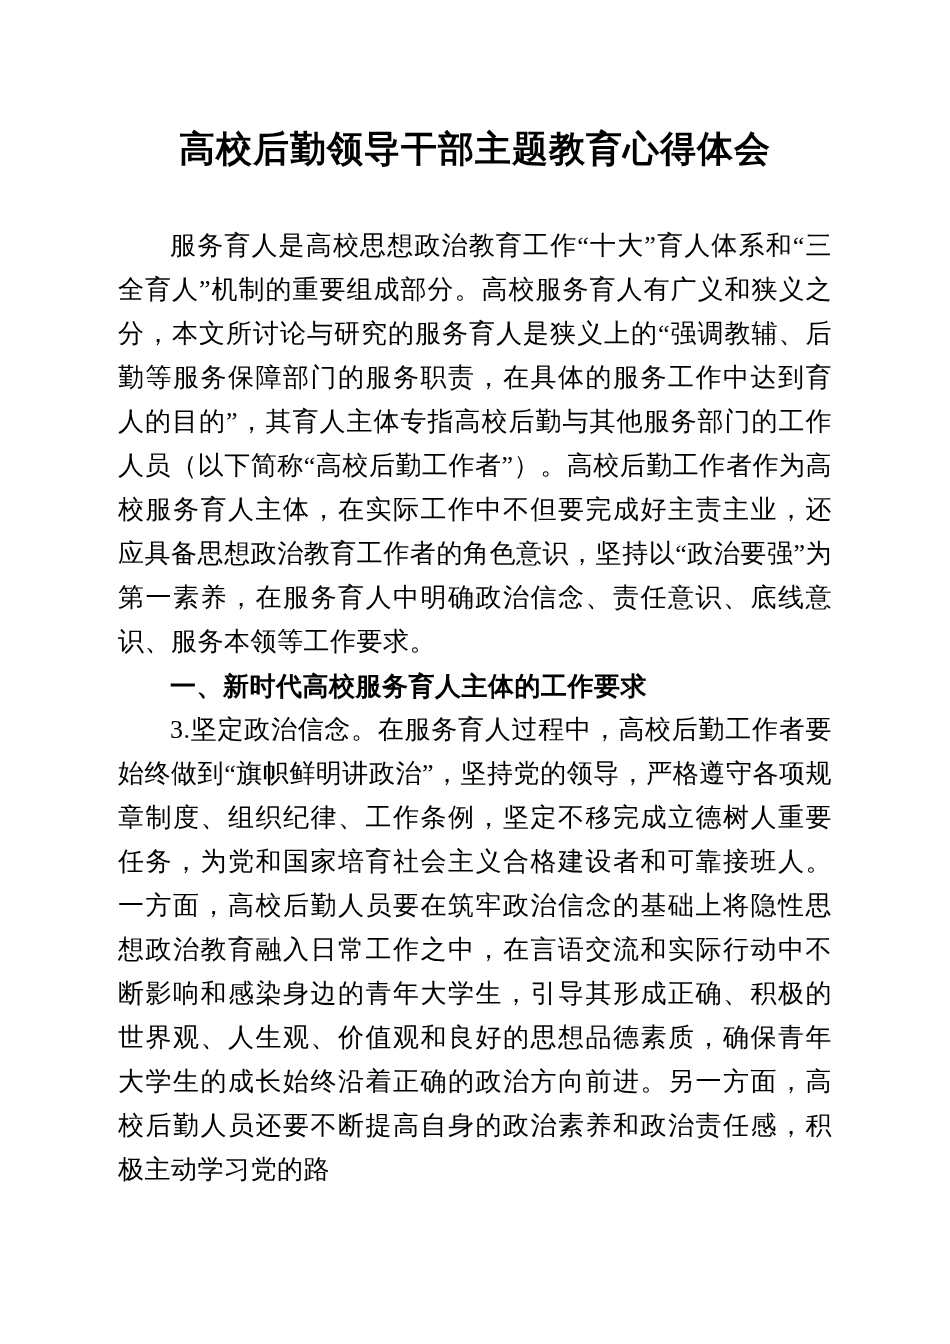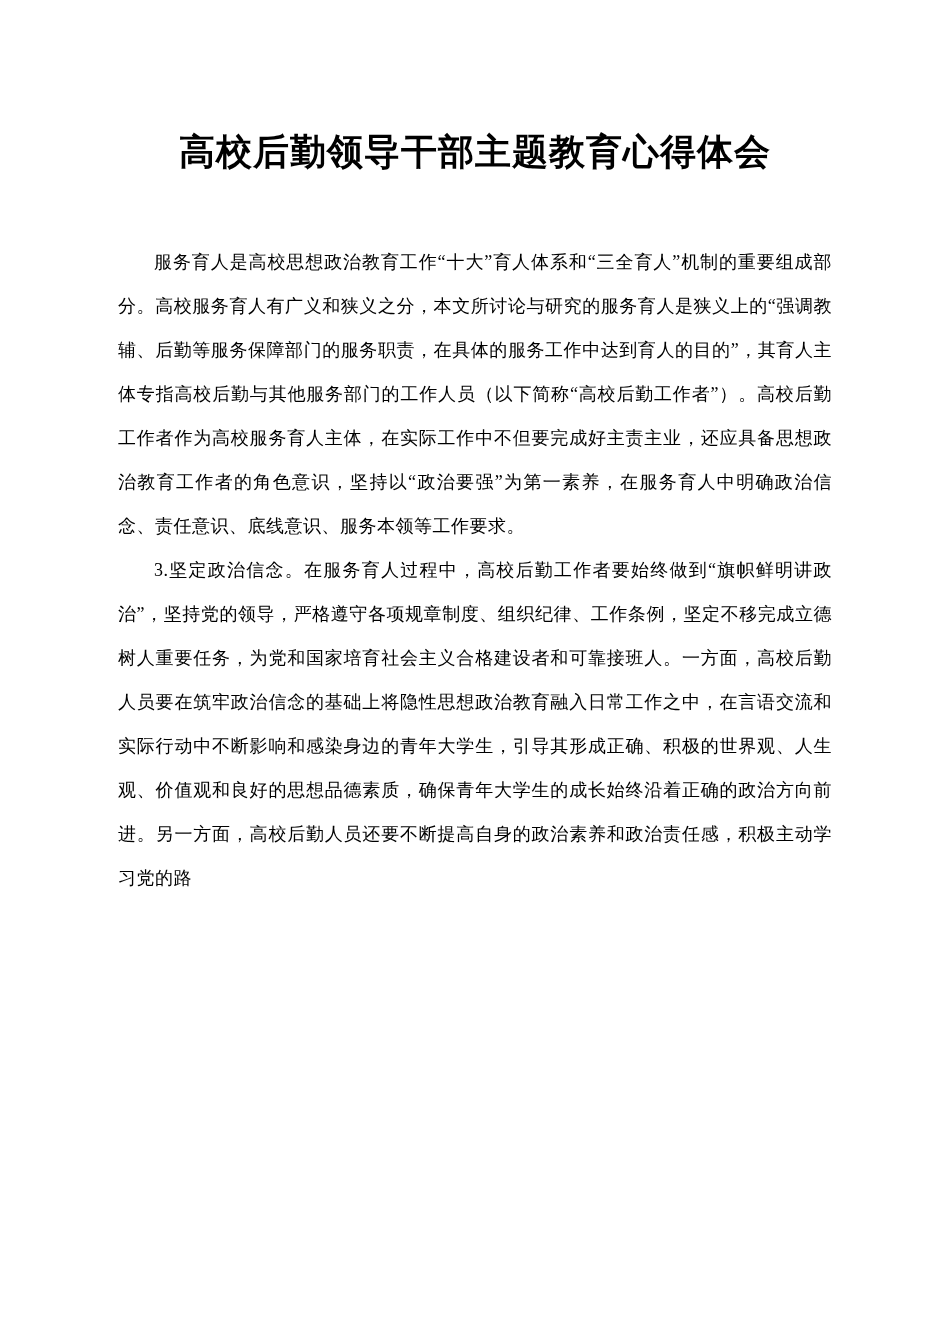--- a/index.html
+++ b/index.html
@@ -15,32 +15,32 @@
   }
   .page {
     box-sizing: border-box;
     width: 950px;
     height: 1344px;
     padding: 128px 118px 0 118px;
     background: #ffffff;
     overflow: hidden;
   }
   .doc-title {
-    margin: 0 0 64px 0;
+    margin: 0 0 48px 0;
     font-size: 36px;
     line-height: 48px;
     font-weight: bold;
     text-align: center;
     letter-spacing: 1px;
-    font-family: Liberation Sans, sans-serif;
+    font-family: Liberation Mono, monospace;
     color: #000000;
   }
   .doc-para {
     margin: 0;
-    font-size: 18px;
+    font-size: 26px;
     line-height: 44px;
     text-align: justify;
     text-justify: inter-ideograph;
     text-indent: 2em;
     letter-spacing: 0.5px;
     font-family: "Liberation Serif", serif;
     color: #000000;
   }
   .doc-heading {
     margin: 0;
@@ -54,15 +54,16 @@
   }
 </style>
 </head>
 <body>
 
 <div class="page">
   <h1 class="doc-title">高校后勤领导干部主题教育心得体会</h1>
 
   <p class="doc-para">服务育人是高校思想政治教育工作“十大”育人体系和“三全育人”机制的重要组成部分。高校服务育人有广义和狭义之分，本文所讨论与研究的服务育人是狭义上的“强调教辅、后勤等服务保障部门的服务职责，在具体的服务工作中达到育人的目的”，其育人主体专指高校后勤与其他服务部门的工作人员（以下简称“高校后勤工作者”）。高校后勤工作者作为高校服务育人主体，在实际工作中不但要完成好主责主业，还应具备思想政治教育工作者的角色意识，坚持以“政治要强”为第一素养，在服务育人中明确政治信念、责任意识、底线意识、服务本领等工作要求。</p>
 
+  <h2 class="doc-heading">一、新时代高校服务育人主体的工作要求</h2>
 
   <p class="doc-para">3.坚定政治信念。在服务育人过程中，高校后勤工作者要始终做到“旗帜鲜明讲政治”，坚持党的领导，严格遵守各项规章制度、组织纪律、工作条例，坚定不移完成立德树人重要任务，为党和国家培育社会主义合格建设者和可靠接班人。一方面，高校后勤人员要在筑牢政治信念的基础上将隐性思想政治教育融入日常工作之中，在言语交流和实际行动中不断影响和感染身边的青年大学生，引导其形成正确、积极的世界观、人生观、价值观和良好的思想品德素质，确保青年大学生的成长始终沿着正确的政治方向前进。另一方面，高校后勤人员还要不断提高自身的政治素养和政治责任感，积极主动学习党的路</p>
 </div>
 
 </body></html>

